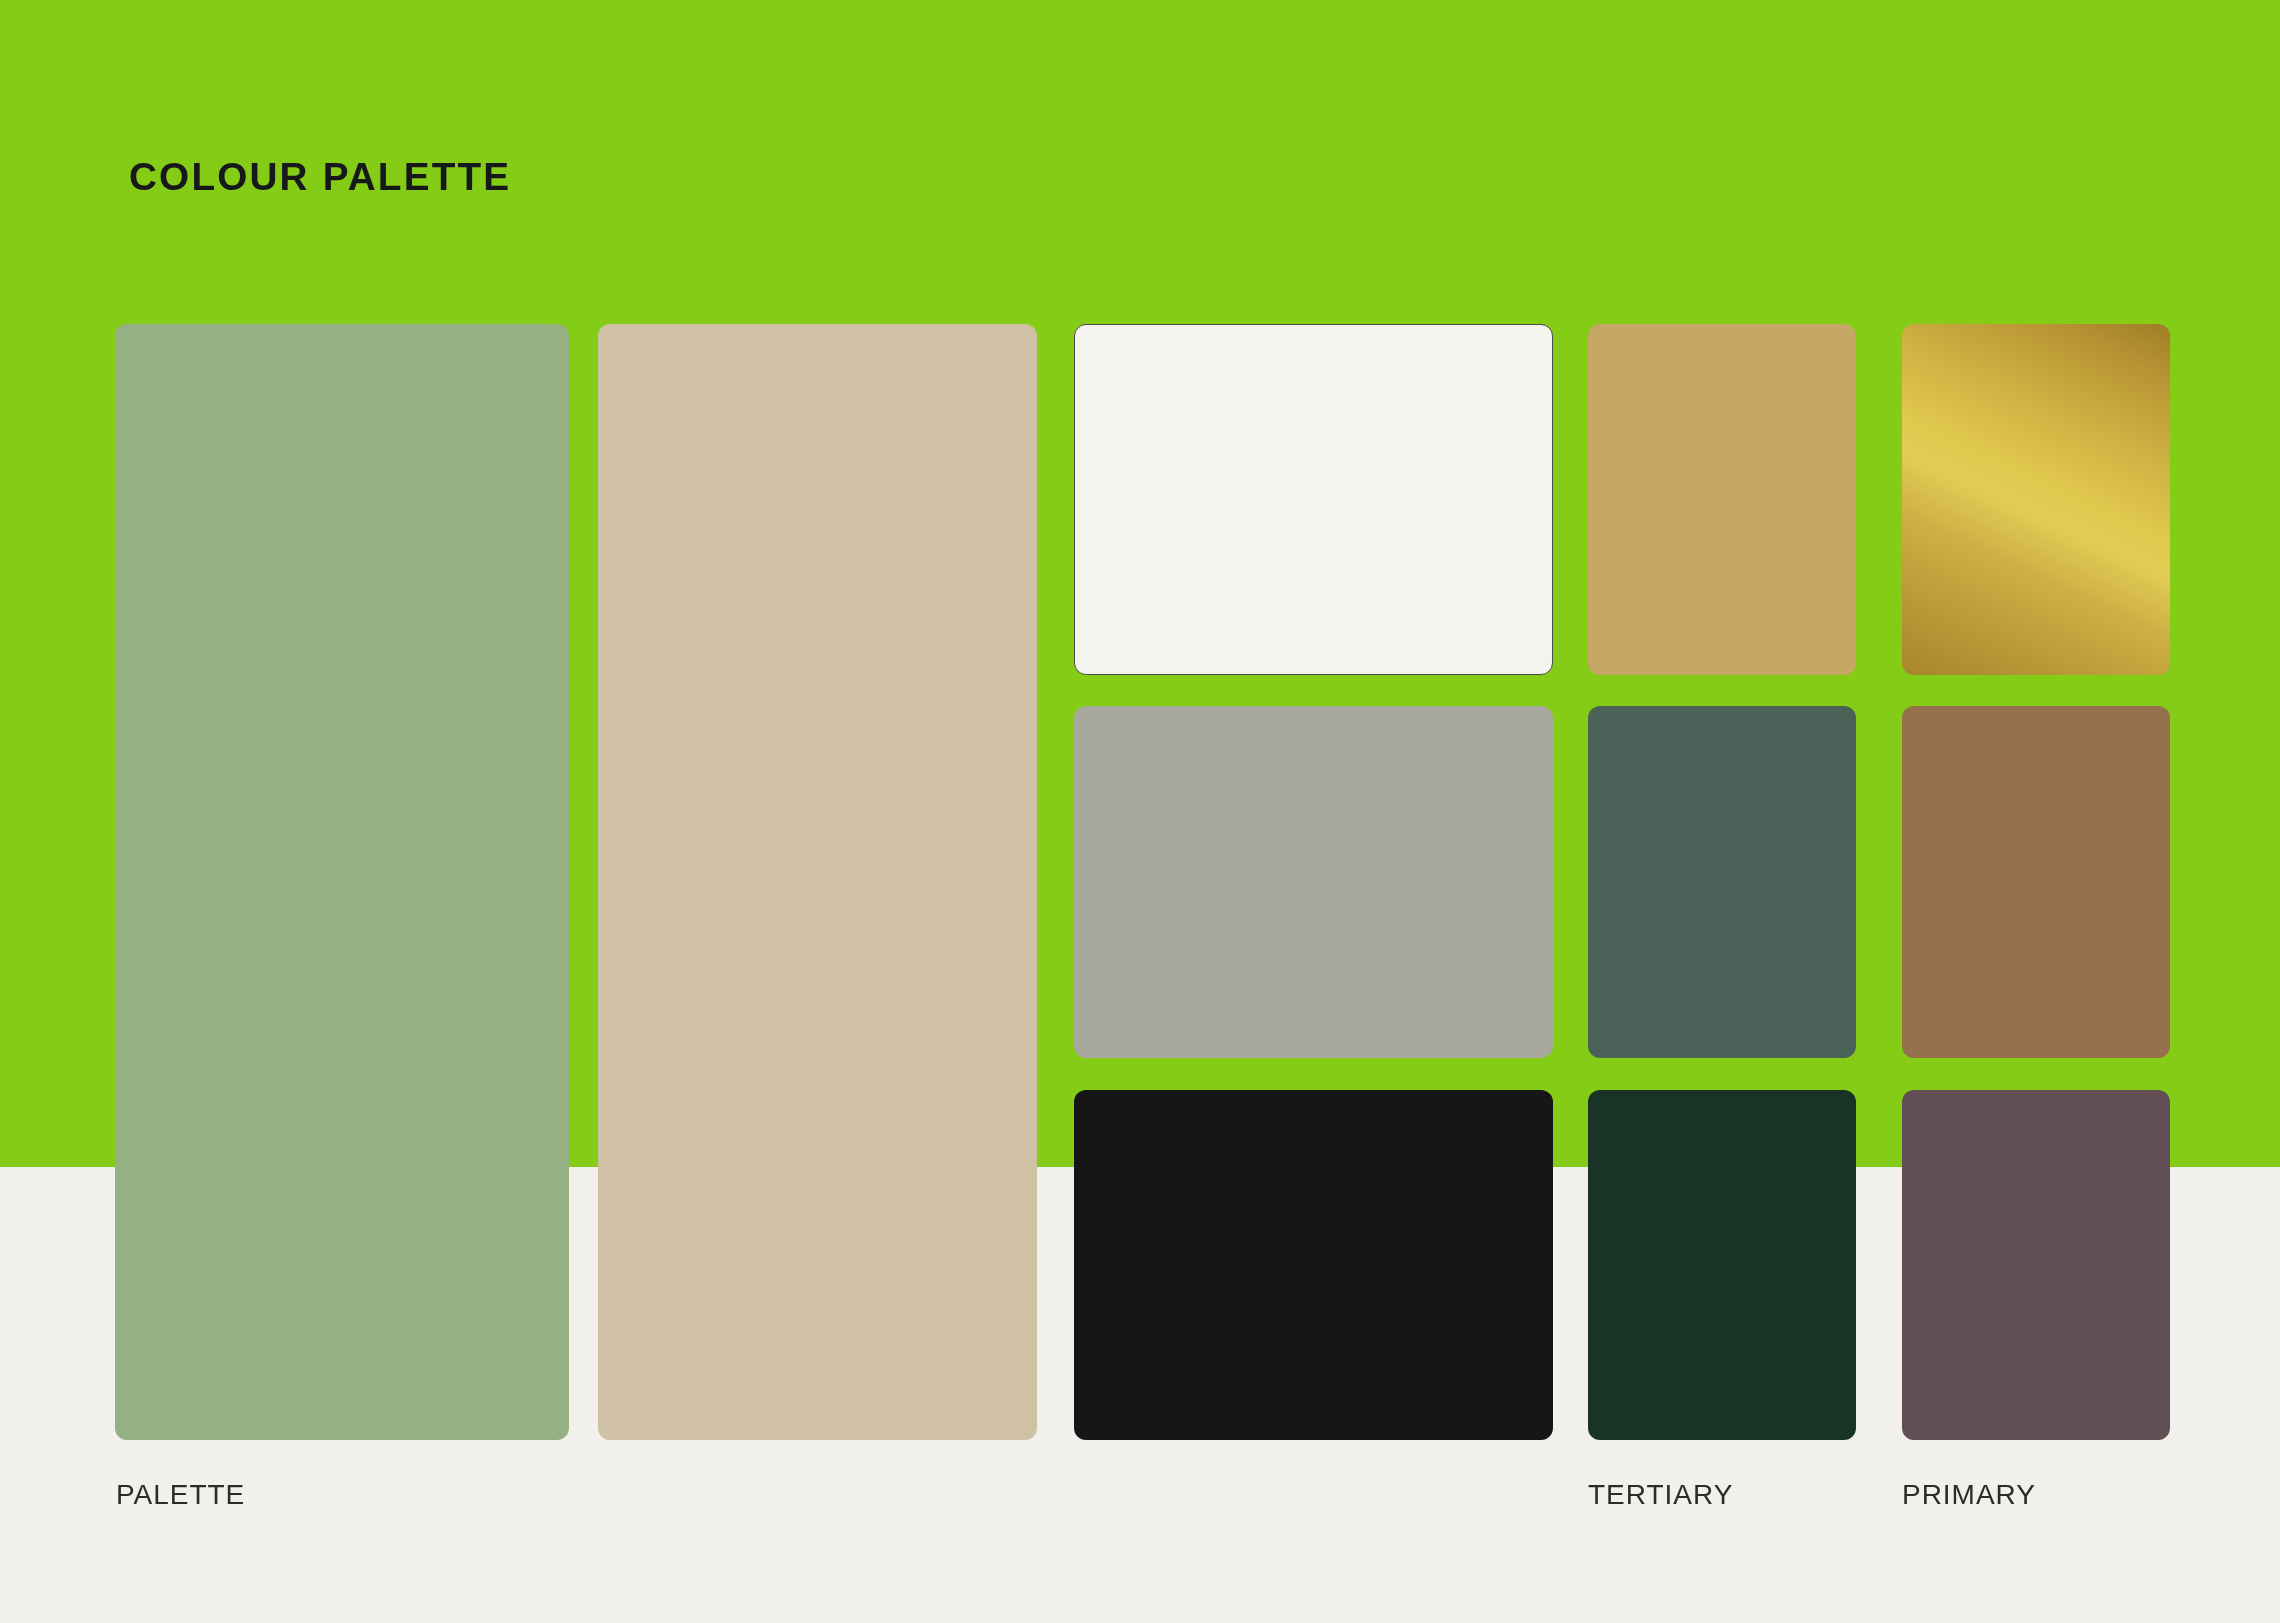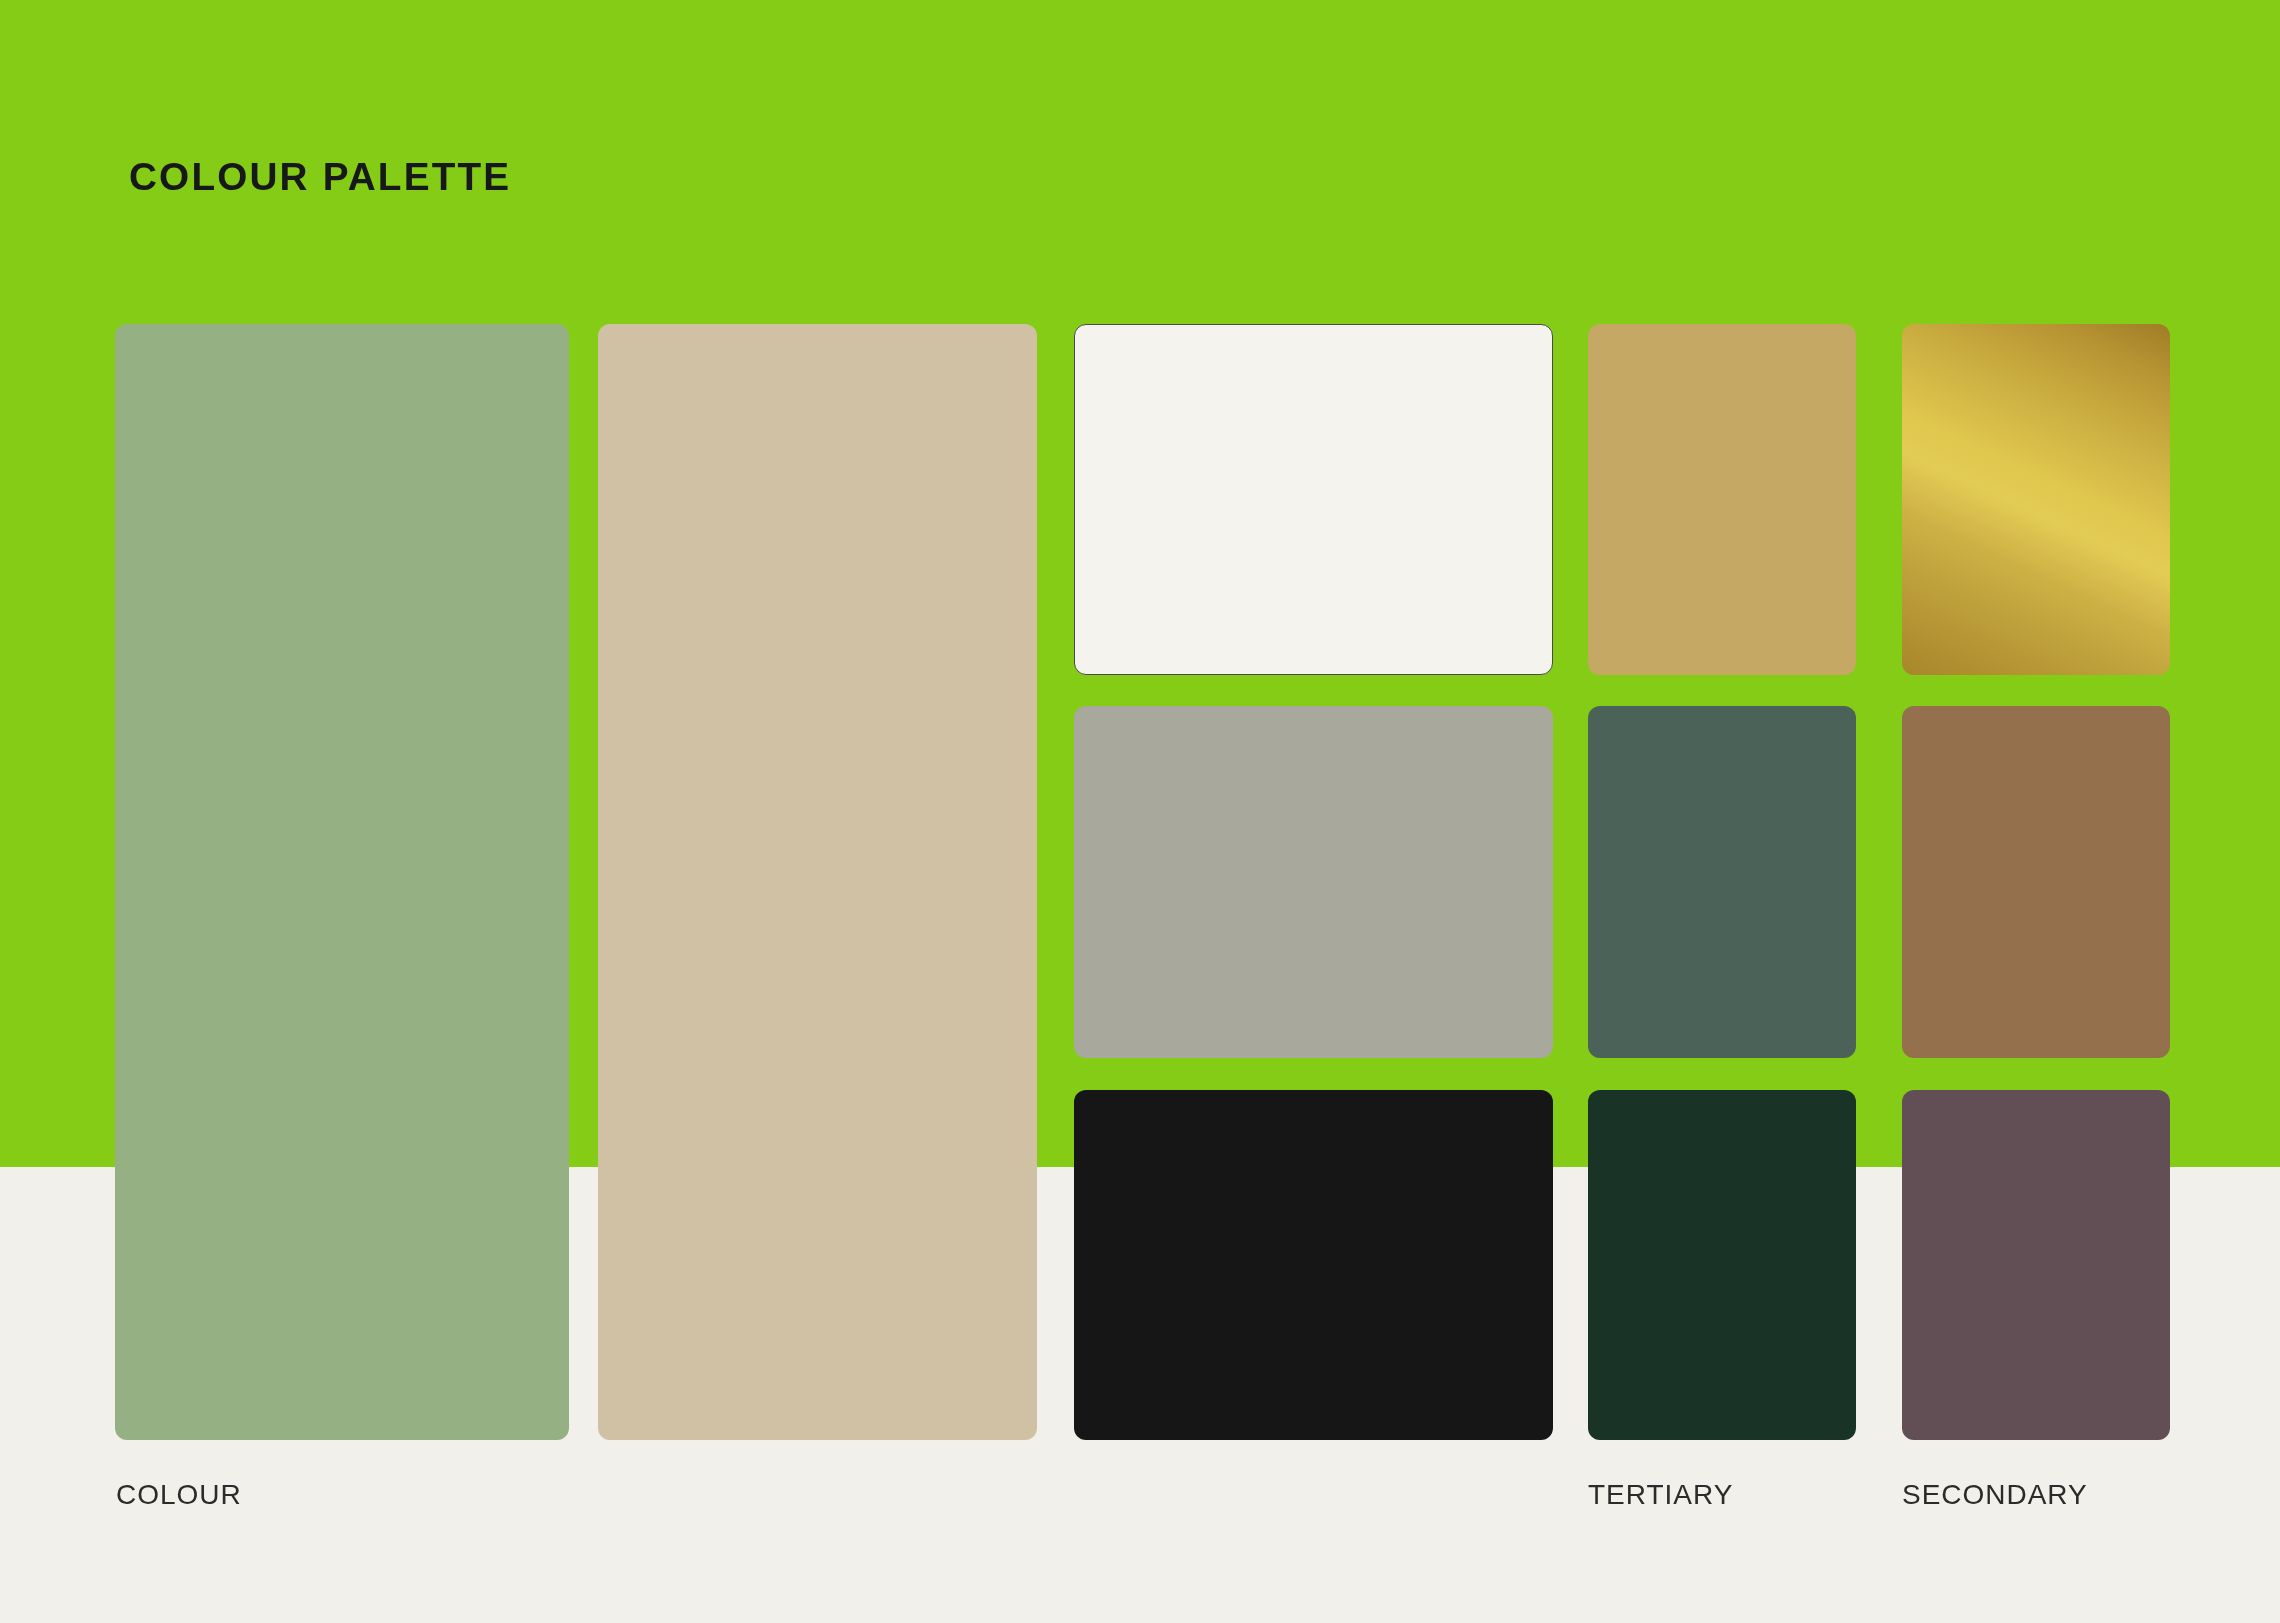--- a/index.html
+++ b/index.html
@@ -170,18 +170,18 @@
   <div class="swatch" id="swatch-black"></div>
 
   <div class="swatch" id="swatch-mustard"></div>
   <div class="swatch" id="swatch-sage-deep"></div>
   <div class="swatch" id="swatch-forest"></div>
 
   <div class="swatch" id="swatch-metallic-gold"></div>
   <div class="swatch" id="swatch-brown"></div>
   <div class="swatch" id="swatch-mauve"></div>
 
-  <div class="tier-label" id="label-primary">COLOUR</div>
+  <div class="tier-label" id="label-primary">PALETTE</div>
   <div class="tier-label" id="label-secondary">TERTIARY</div>
-  <div class="tier-label" id="label-tertiary">SECONDARY</div>
+  <div class="tier-label" id="label-tertiary">PRIMARY</div>
 
 </div>
 
 
 </body></html>

